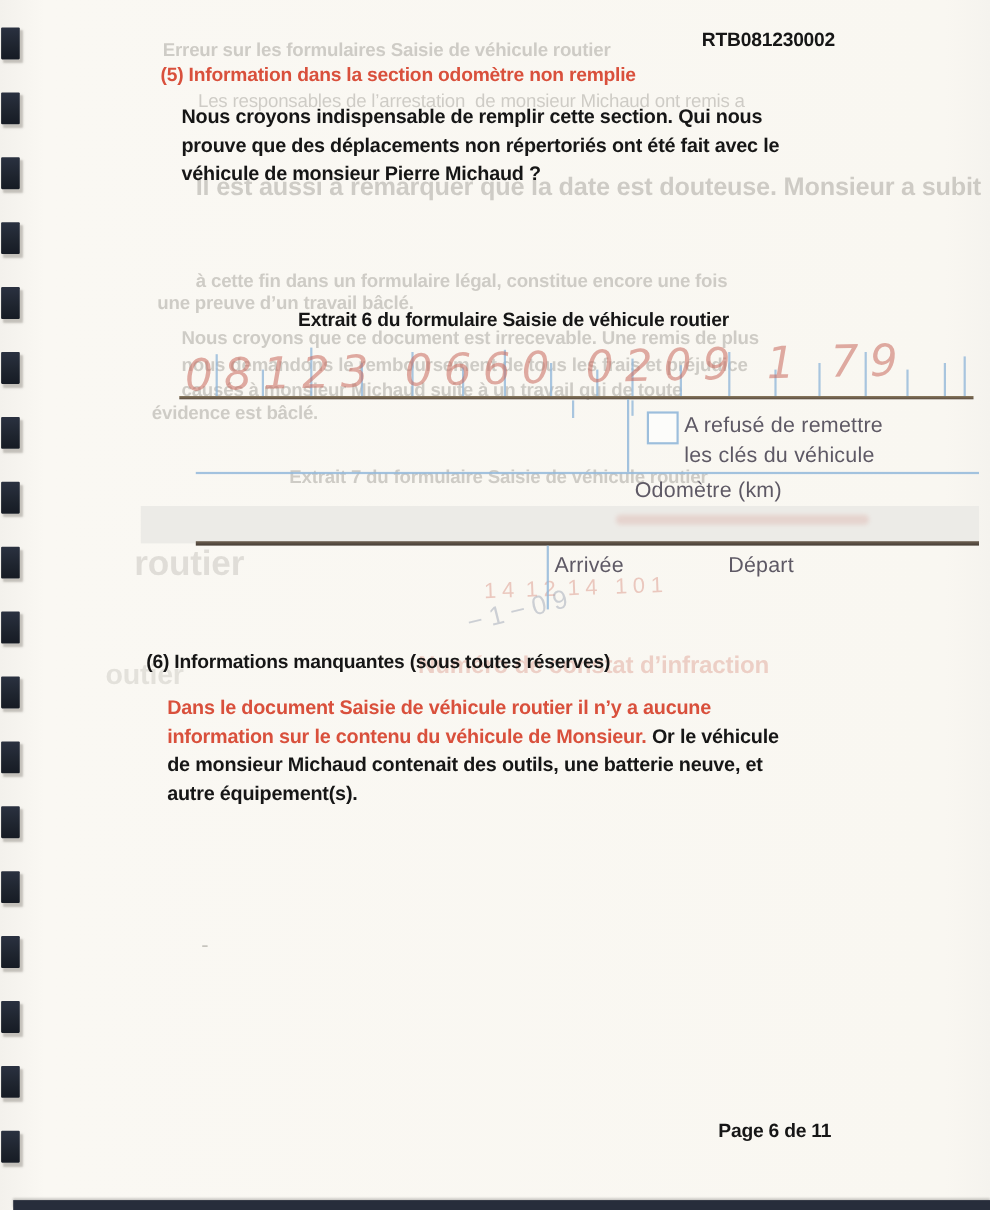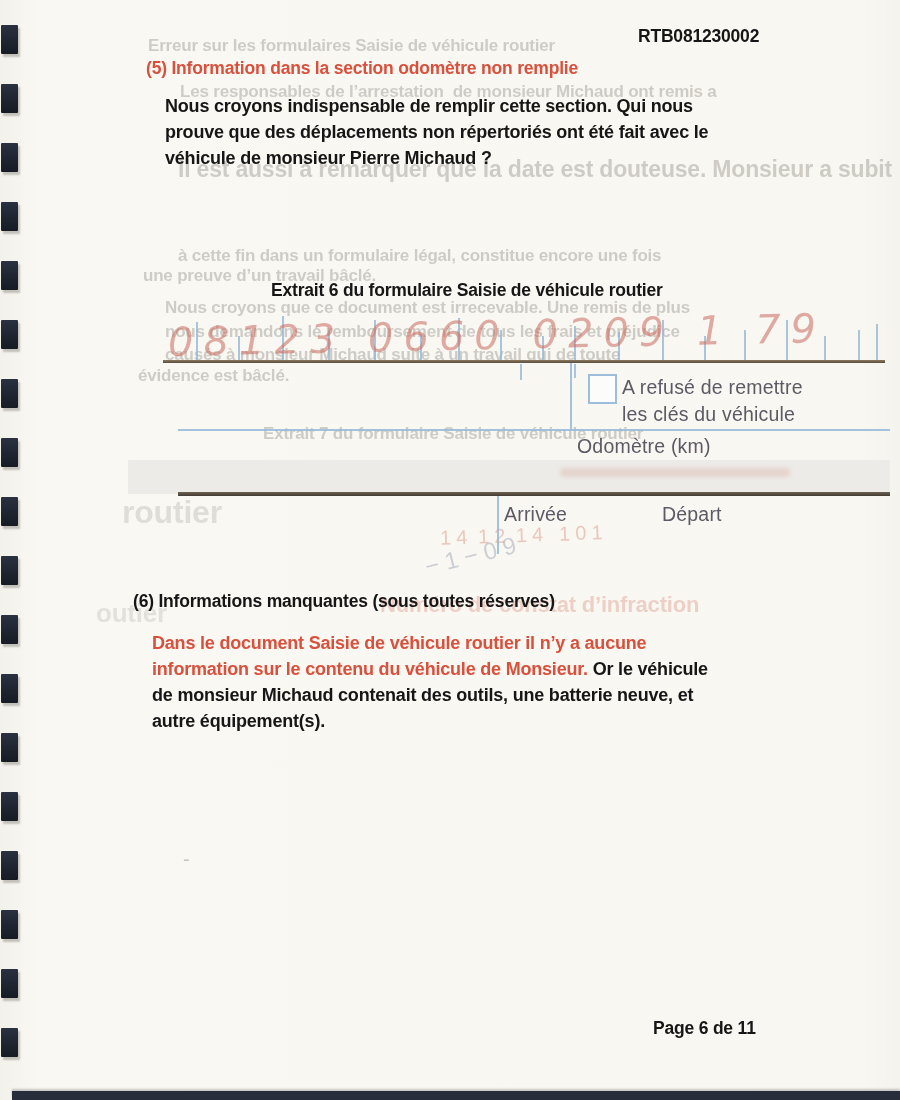--- a/index.html
+++ b/index.html
@@ -34,21 +34,21 @@
   .edge-bottom { position:absolute; left:12px; right:0; bottom:0; height:9px;
                  background:var(--edgeDark); box-shadow:0 -2px 2px rgba(0,0,0,.2); }
 </style>
 </head>
 <body>
 
 <div class="page">
 
   <div id="ghost-layer" class="abs" style="left:0;top:0;width:900px;height:1100px;">
       <div class="ghost" style="left: 148px; top: 36px; font-size: 17px; color: rgb(148, 145, 138); font-weight: 700;">Erreur sur les formulaires Saisie de véhicule routier</div>
-      <div class="ghost" style="left: 180px; top: 82px; font-size: 17px; color: rgb(148, 145, 138); font-weight: 700;">Les responsables de l’arrestation  de monsieur Michaud ont remis a</div>
+      <div class="ghost" style="left: 180px; top: 82px; font-size: 17px; color: rgb(148, 145, 138); font-weight: 400;">Les responsables de l’arrestation  de monsieur Michaud ont remis a</div>
       <div class="ghost" style="left: 178px; top: 156px; font-size: 23px; color: rgb(148, 145, 138); font-weight: 700;">Il est aussi à remarquer que la date est douteuse. Monsieur a subit</div>
       <div class="ghost" style="left: 178px; top: 246px; font-size: 17px; color: rgb(148, 145, 138); font-weight: 700;">à cette fin dans un formulaire légal, constitue encore une fois</div>
       <div class="ghost" style="left: 143px; top: 266px; font-size: 17px; color: rgb(148, 145, 138); font-weight: 700;">une preuve d’un travail bâclé.</div>
       <div class="ghost" style="left: 165px; top: 298px; font-size: 17px; color: rgb(148, 145, 138); font-weight: 700;">Nous croyons que ce document est irrecevable. Une remis de plus</div>
       <div class="ghost" style="left: 165px; top: 322px; font-size: 17px; color: rgb(148, 145, 138); font-weight: 700;">nous demandons le remboursement de tous les frais et préjudice</div>
       <div class="ghost" style="left: 165px; top: 345px; font-size: 17px; color: rgb(148, 145, 138); font-weight: 700;">causés à monsieur Michaud suite à un travail qui de toute</div>
       <div class="ghost" style="left: 138px; top: 366px; font-size: 17px; color: rgb(148, 145, 138); font-weight: 700;">évidence est bâclé.</div>
       <div class="ghost" style="left: 263px; top: 424px; font-size: 17px; color: rgb(148, 145, 138); font-weight: 700;">Extrait 7 du formulaire Saisie de véhicule routier</div>
       <div class="ghost" style="left: 122px; top: 494px; font-size: 32px; color: rgb(148, 145, 138); font-weight: 700; opacity: 0.25;">routier</div>
       <div class="ghost" style="left: 96px; top: 598px; font-size: 26px; color: rgb(148, 145, 138); font-weight: 700; opacity: 0.22;">outier</div>

